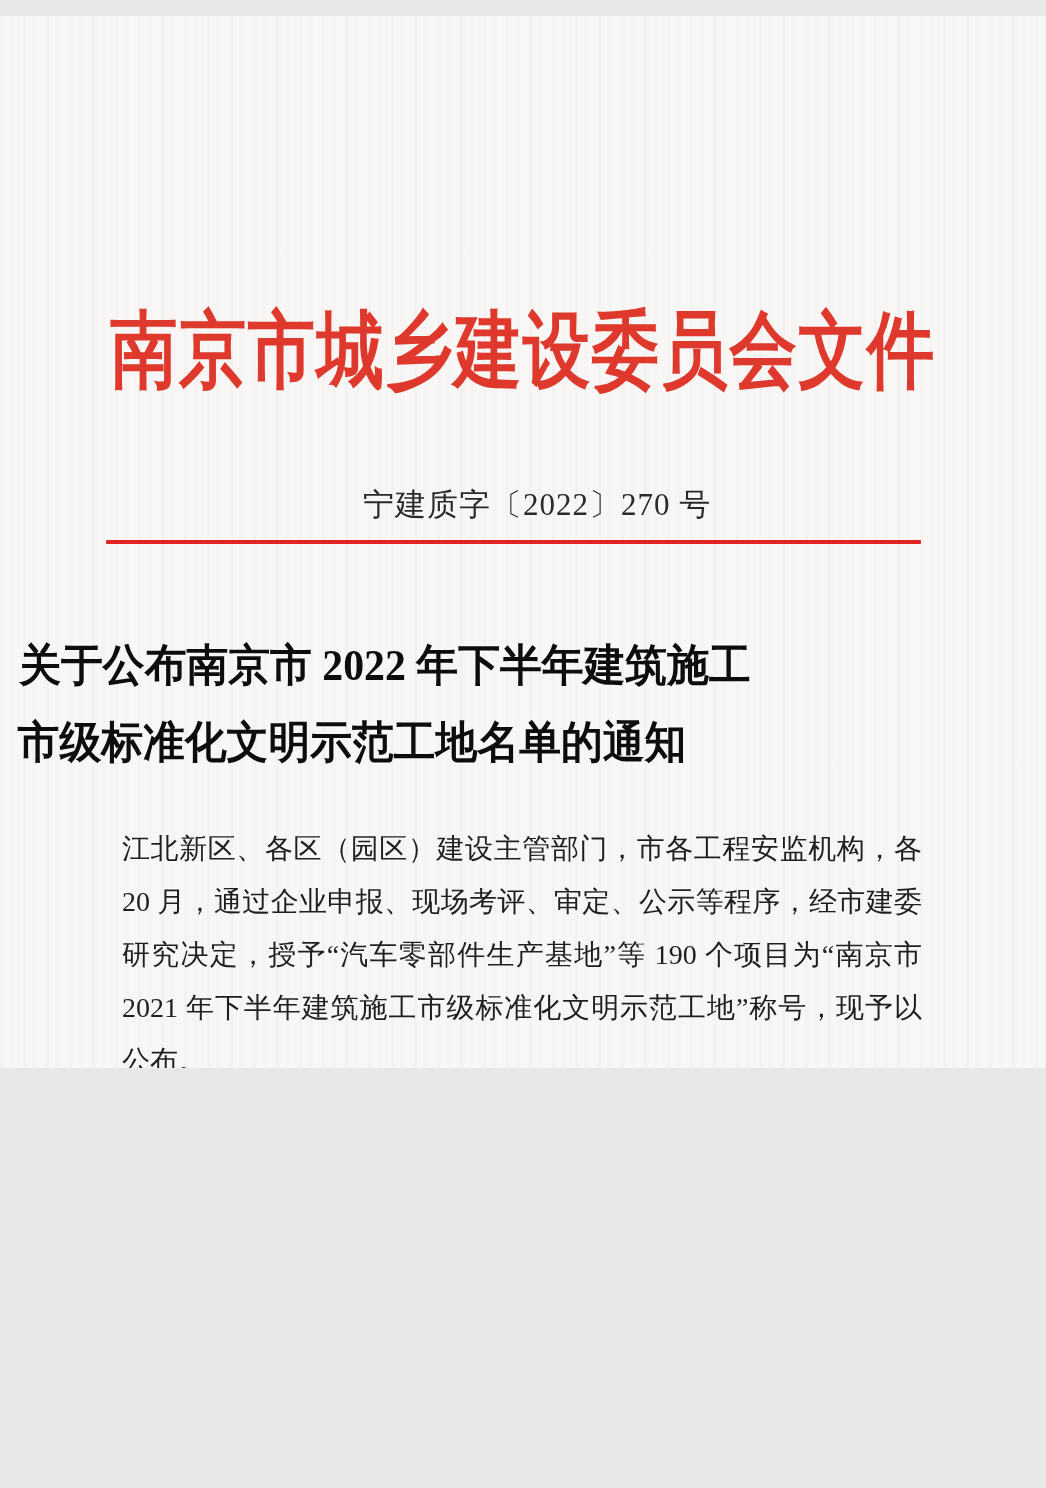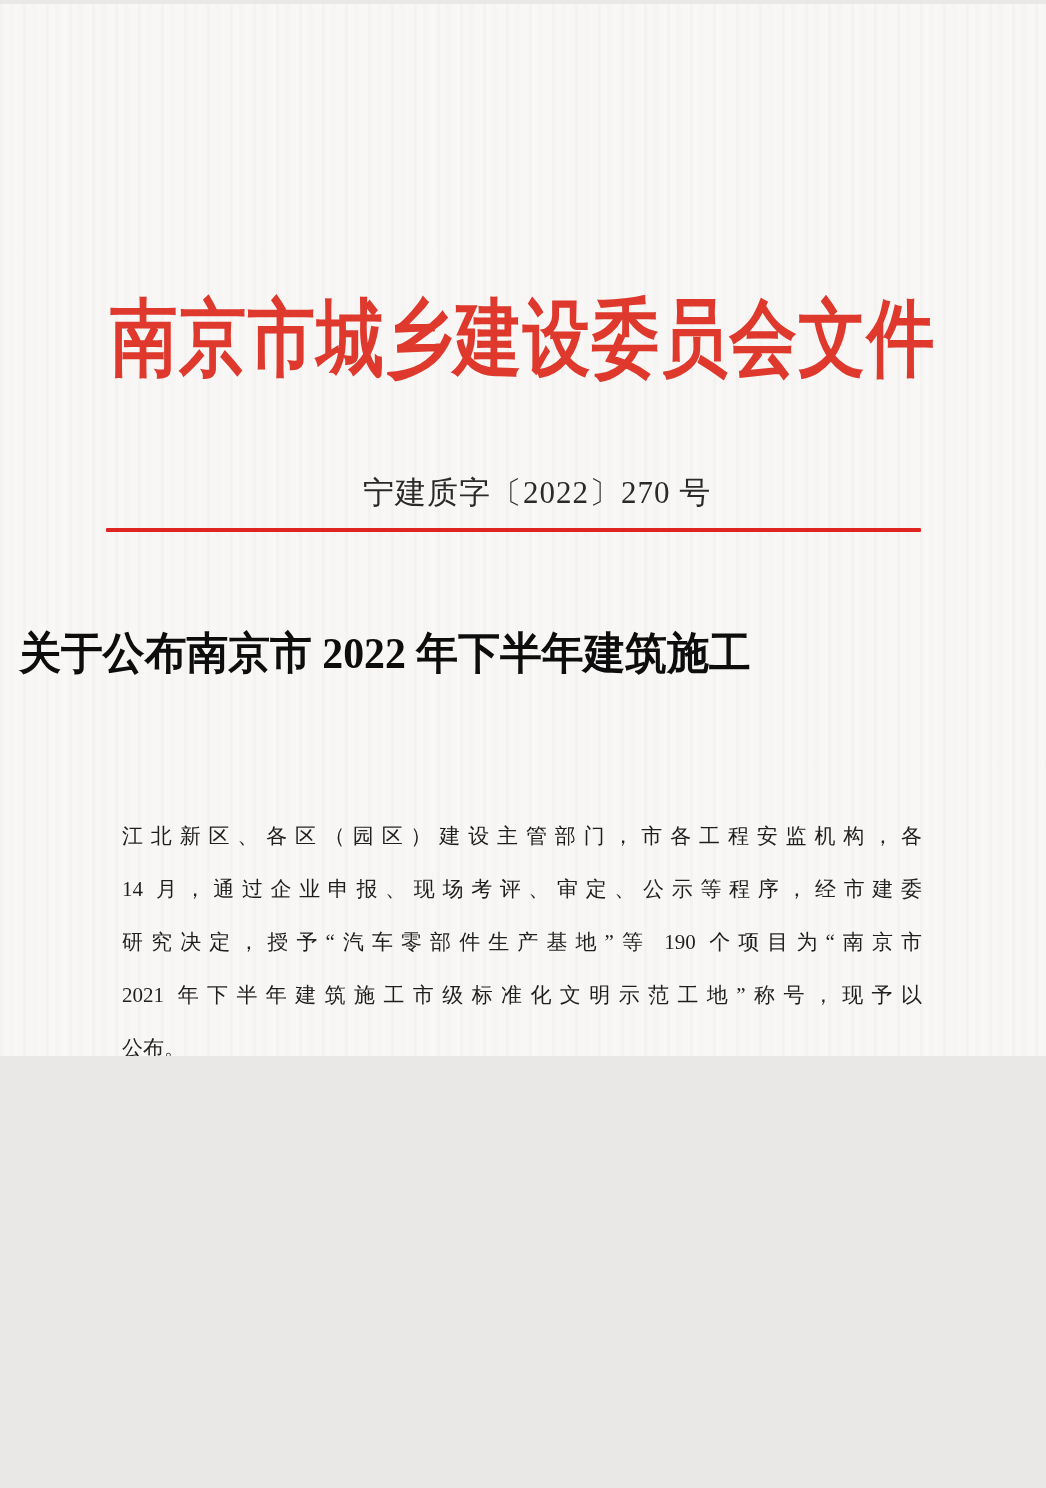--- a/index.html
+++ b/index.html
@@ -6,21 +6,21 @@
 
   html, body {
     background: #e9e8e6;
     font-family: "Liberation Serif", "DejaVu Serif", serif;
   }
 
   .page {
     position: relative;
     width: 1046px;
     height: 1052px;
-    margin: 4px auto;
+    margin: 16px auto;
     background:
       repeating-linear-gradient(90deg,
         rgba(120,120,130,0.035) 0px, rgba(120,120,130,0.035) 3px,
         rgba(0,0,0,0) 3px, rgba(0,0,0,0) 9px,
         rgba(150,150,160,0.025) 9px, rgba(150,150,160,0.025) 14px,
         rgba(0,0,0,0) 14px, rgba(0,0,0,0) 23px),
       #f8f7f5;
     overflow: hidden;
   }
 
@@ -82,21 +82,21 @@
     transform: scaleX(0.95);
     transform-origin: center;
   }
 
   
   .doc-body {
     position: absolute;
     top: 806px;
     left: 122px;
     width: 800px;
-    font-size: 21px;
+    font-size: 28px;
     line-height: 53px;
     color: #1f1f1f;
   }
   .doc-body .line {
     text-align: justify;
     text-align-last: justify;
     text-justify: inter-ideograph;
   }
   .doc-body .line.left {
     text-align: left;
@@ -126,25 +126,28 @@
   </div>
 
   <div class="doc-number">宁建质字〔2022〕270 号</div>
 
   <div class="red-line" style="background: rgb(224, 36, 32);"></div>
 
   <div class="doc-title">
     <div>
       <span class="stretch">关于公布南京市 2022 年下半年建筑施工</span>
     </div>
+    <div>
+      <span class="stretch">市级标准化文明示范工地名单的通知</span>
+    </div>
   </div>
 
   <div class="doc-body">
     <div class="line">江北新区、各区（园区）建设主管部门，市各工程安监机构，各</div>
-    <div class="line">14 月，通过企业申报、现场考评、审定、公示等程序，经市建委</div>
+    <div class="line">20 月，通过企业申报、现场考评、审定、公示等程序，经市建委</div>
     <div class="line">研究决定，授予“汽车零部件生产基地”等 190 个项目为“南京市</div>
     <div class="line">2021 年下半年建筑施工市级标准化文明示范工地”称号，现予以</div>
     <div class="line left">公布。</div>
   </div>
 
   <div class="page-number">— 1 —</div>
 
 </div>
 
 </body></html>

